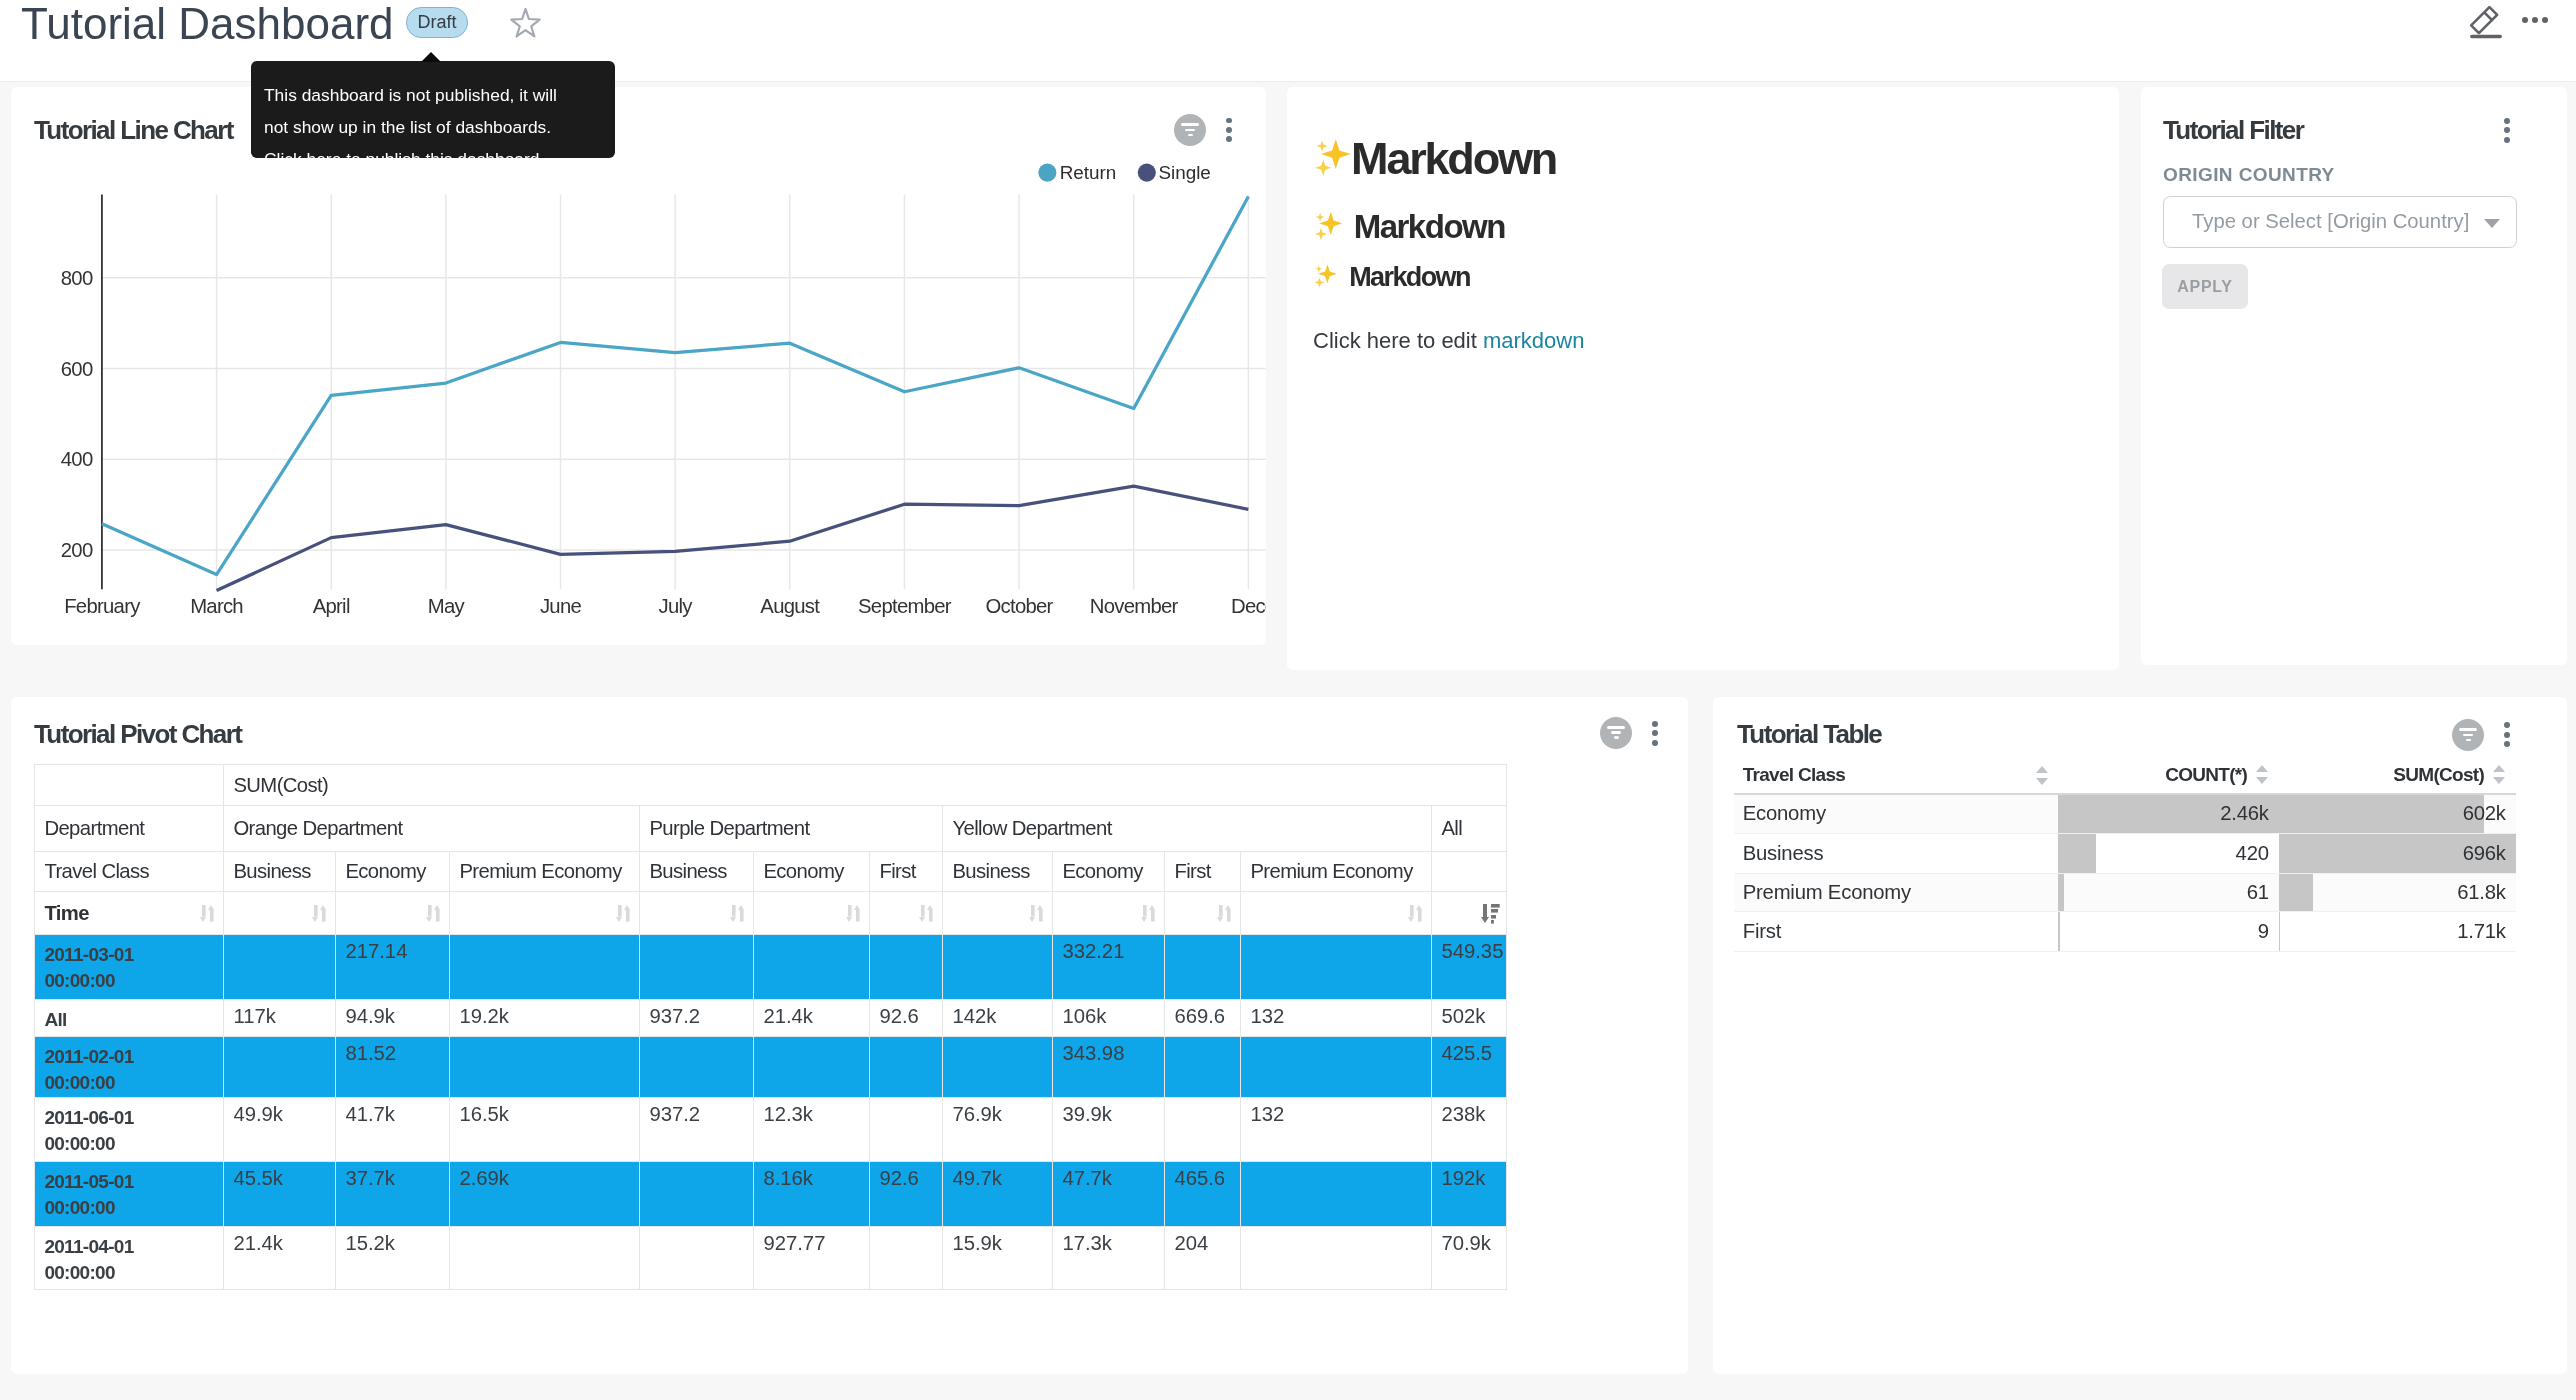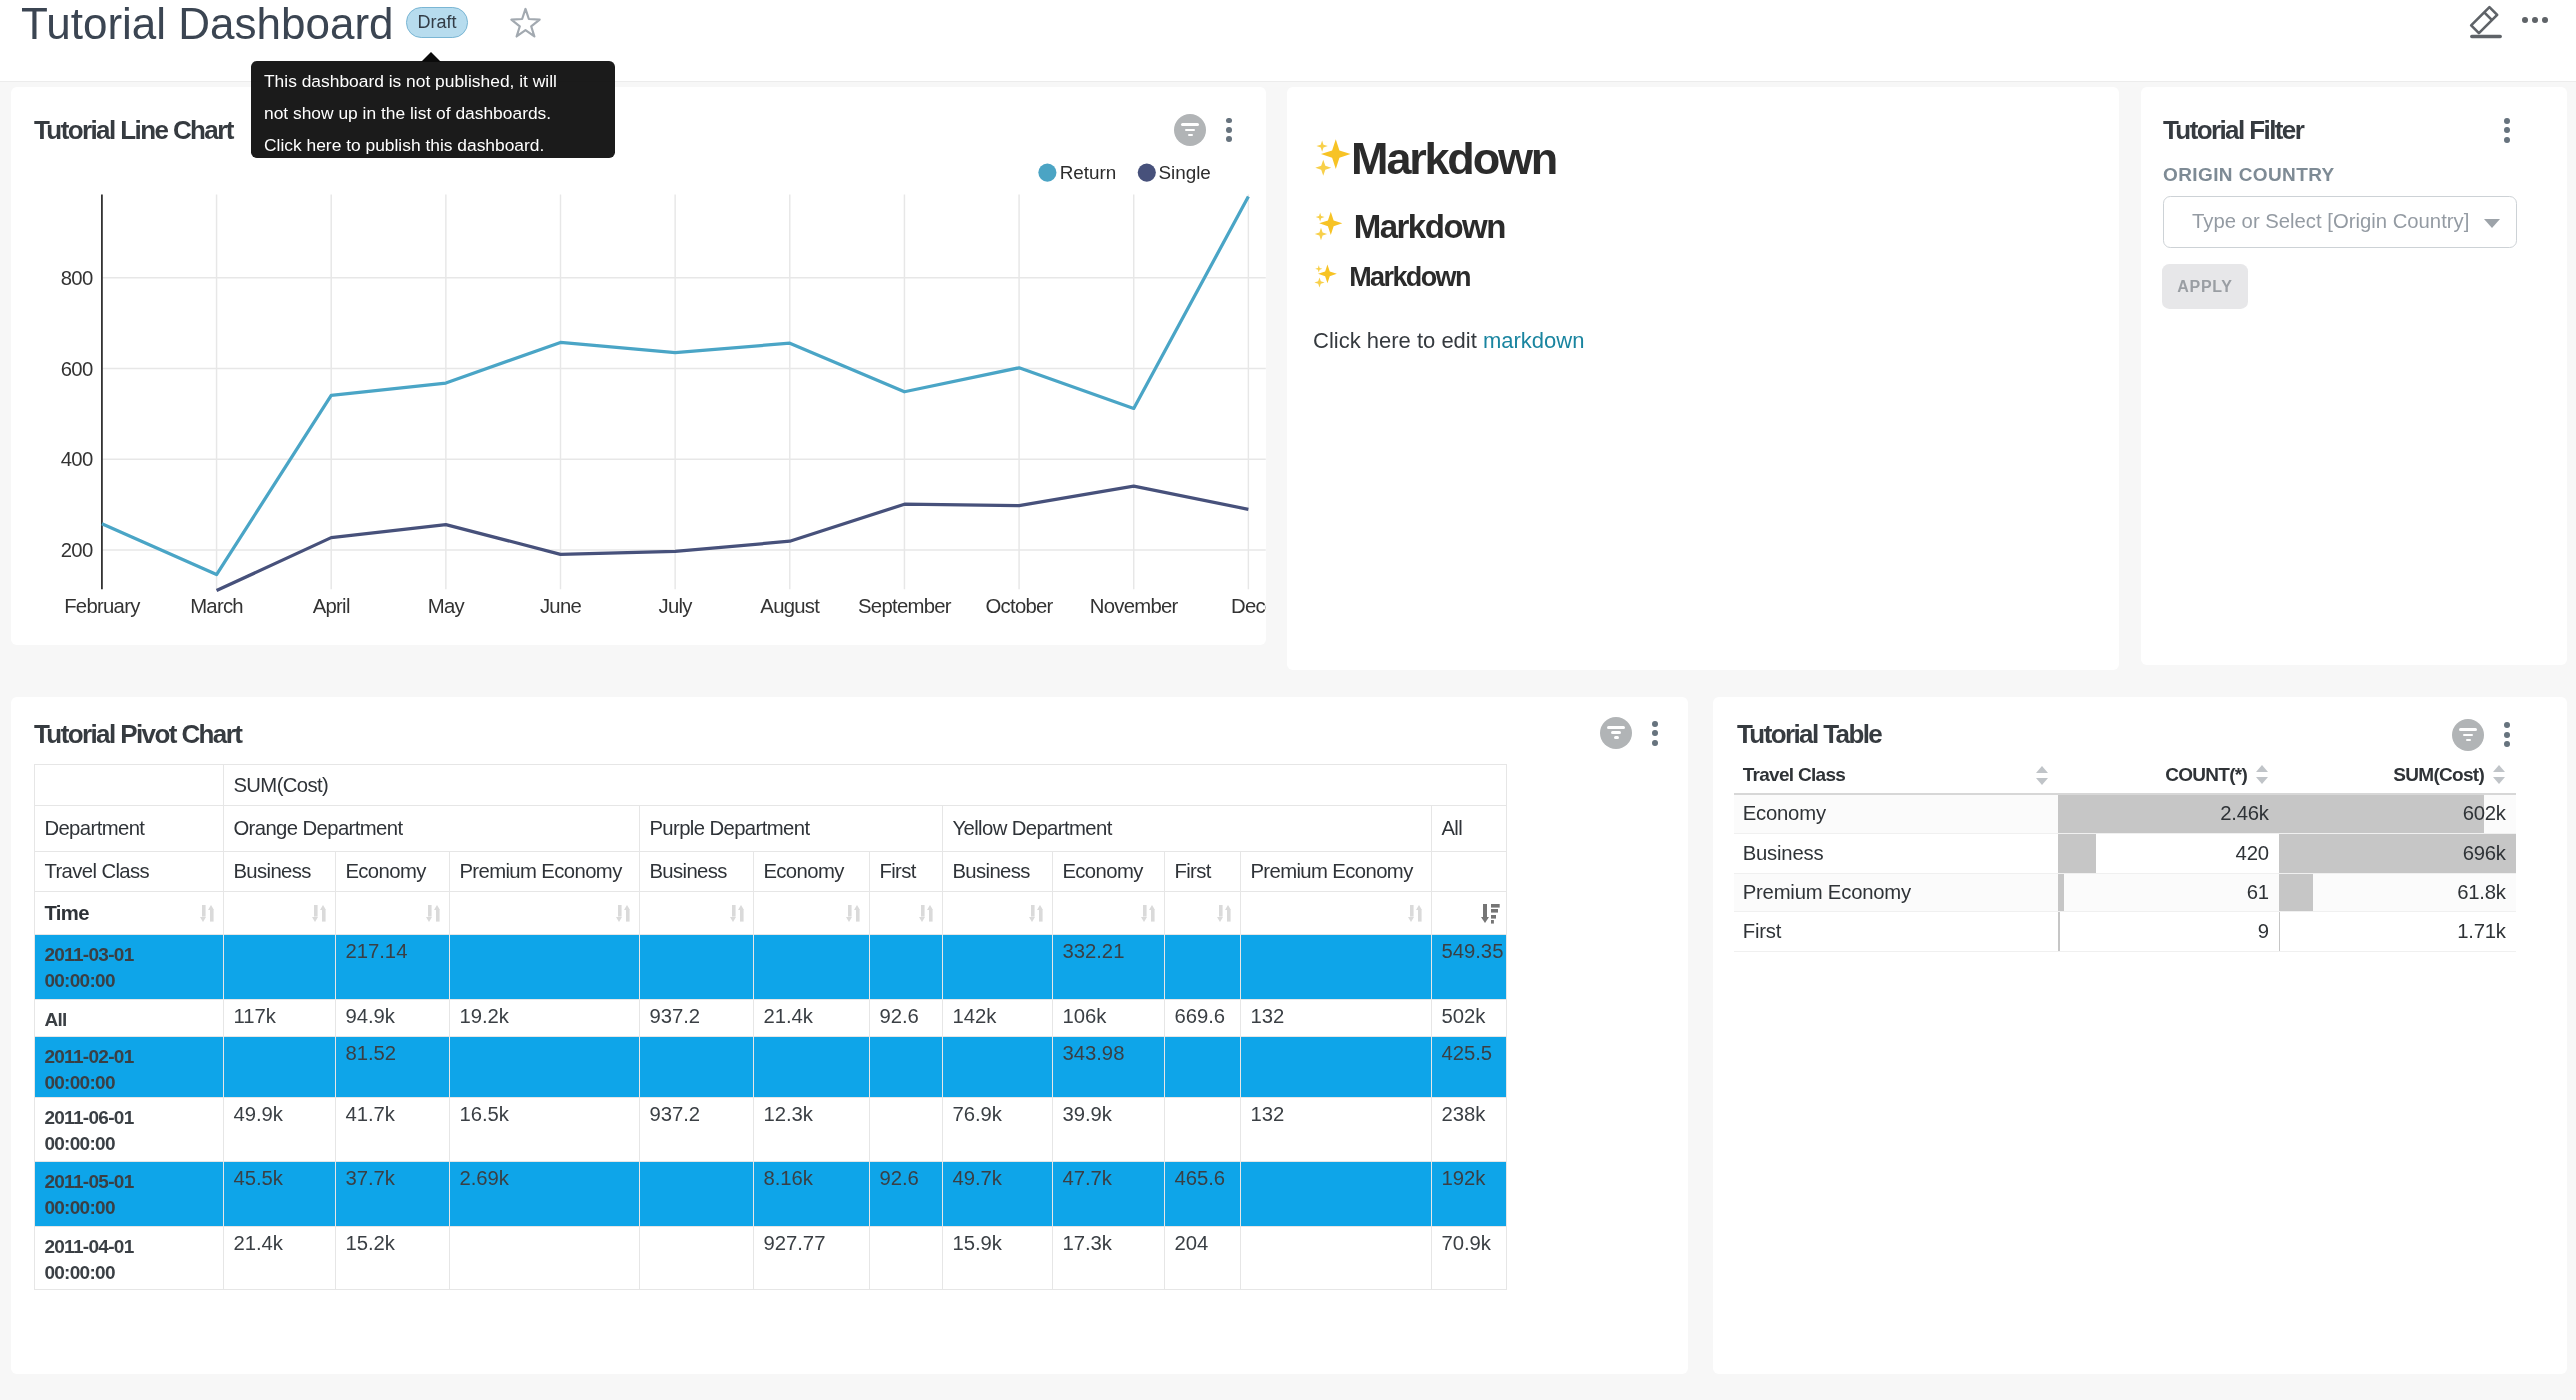--- a/index.html
+++ b/index.html
@@ -11,21 +11,21 @@
   .card { position:absolute; background:#fff; border-radius:5.8px; }
   .card-title { position:absolute; font-size:26px; font-weight:600; color:#363b40; letter-spacing:-1.6px; }
   .kebab { position:absolute; width:5.8px; }
   .kebab span { display:block; width:5.8px; height:5.8px; border-radius:50%; background:#67737e; margin:0 auto 3.6px; }
   .funnel-circle { position:absolute; width:32px; height:32px; border-radius:50%; background:#b1b4b6; }
   .funnel-circle i { position:absolute; left:50%; background:#fff; border-radius:1.8px; height:2.9px; }
   .funnel-circle i.f1 { top:9.4px; width:18px; margin-left:-9px; }
   .funnel-circle i.f2 { top:14.5px; width:10.2px; margin-left:-5.1px; }
   .funnel-circle i.f3 { top:19.6px; width:5.1px; margin-left:-2.5px; }
   
-  .tooltip { position:absolute; left:251px; top:61px; width:364px; height:97px; background:#0b0b0bee; border-radius:5.8px; color:#fff; font-size:17.4px; line-height:32px; padding:4px 0 0 13px; z-index:40; }
+  .tooltip { position:absolute; left:251px; top:61px; width:364px; height:97px; background:#0b0b0bee; border-radius:5.8px; color:#fff; font-size:17.4px; line-height:32px; padding:18px 0 0 13px; z-index:40; }
   .tooltip:before { content:""; position:absolute; left:170px; top:-9.4px; border-left:10.2px solid transparent; border-right:10.2px solid transparent; border-bottom:10.2px solid #0b0b0b; }
   
   .flt-label { position:absolute; font-size:19px; font-weight:600; color:#7e8b95; letter-spacing:0.4px; }
   .flt-select { position:absolute; width:354px; height:52px; border:1.5px solid #cdd2d6; border-radius:7.3px; background:#fff; color:#949ba3; font-size:20.3px; line-height:49px; padding-left:28px; }
   .flt-apply { position:absolute; width:86px; height:45px; background:#e7e7e9; border-radius:7.3px; color:#9a9ea3; font-size:16px; font-weight:600; text-align:center; line-height:45px; letter-spacing:0.7px; }
   
   .pvt { border-collapse:collapse; table-layout:fixed; width:1472px; font-size:20.3px; color:#3a3f44; }
   .pvt td { border:1.5px solid #e6e6e6; padding:5.1px 0 0 9.4px; vertical-align:top; overflow:hidden; white-space:nowrap; }
   .pvt tr.hrow td { font-weight:400; color:#2f3338; letter-spacing:-0.6px; vertical-align:middle; padding-top:0; }
   .pvt tr.srow td span.tl { font-weight:700; }

